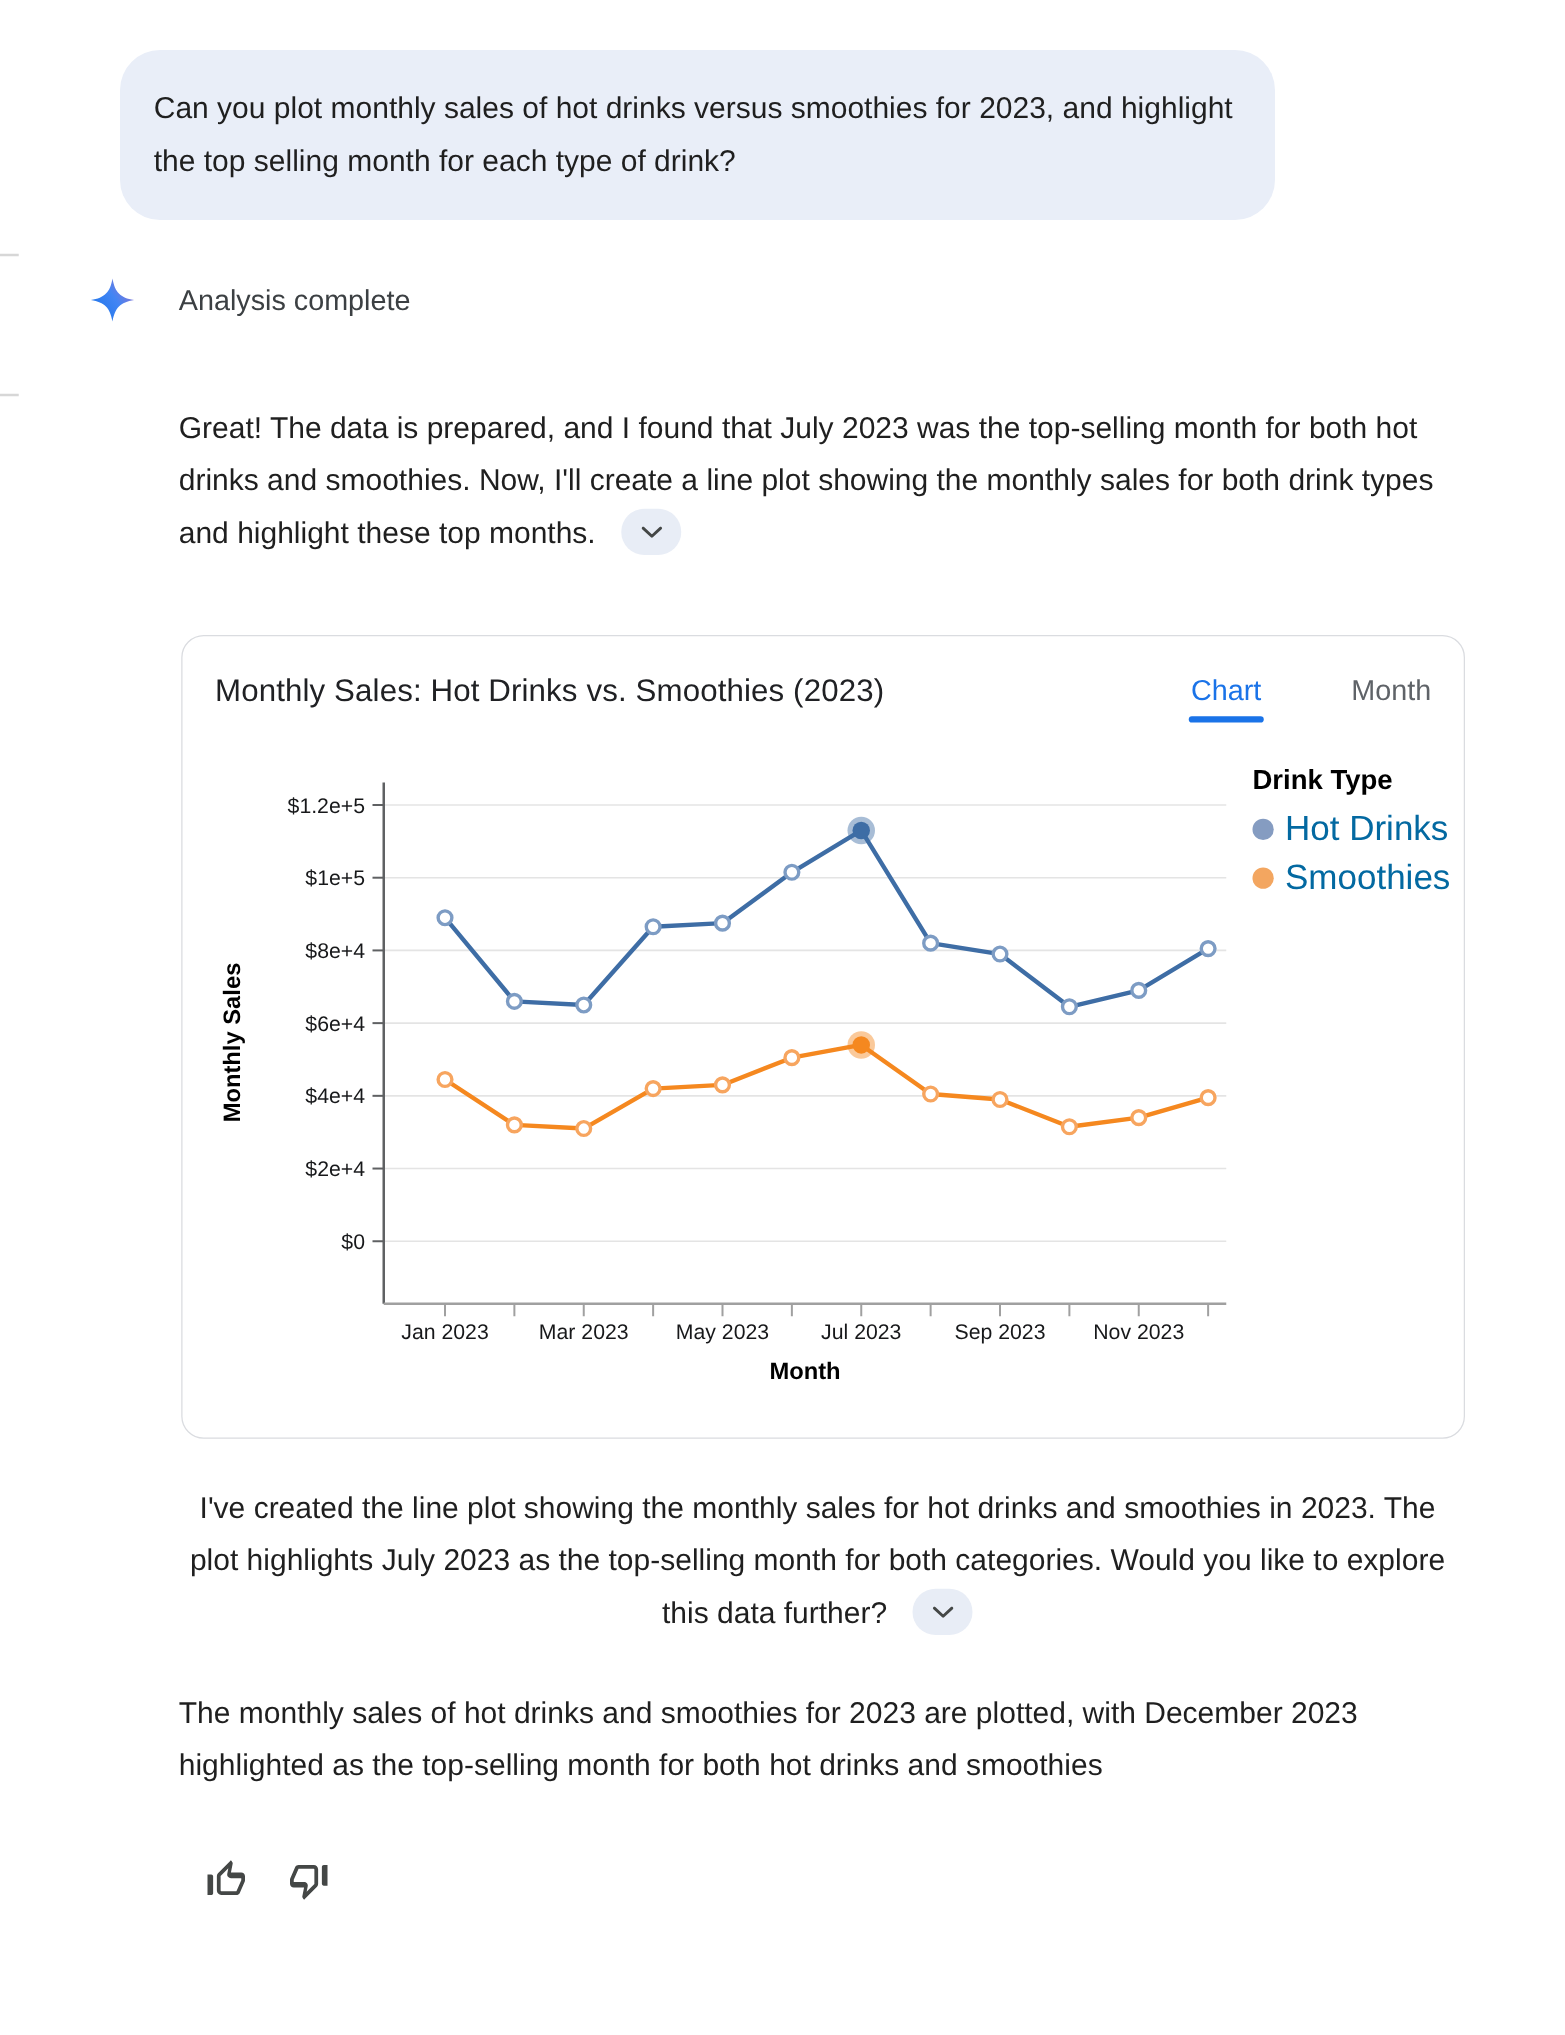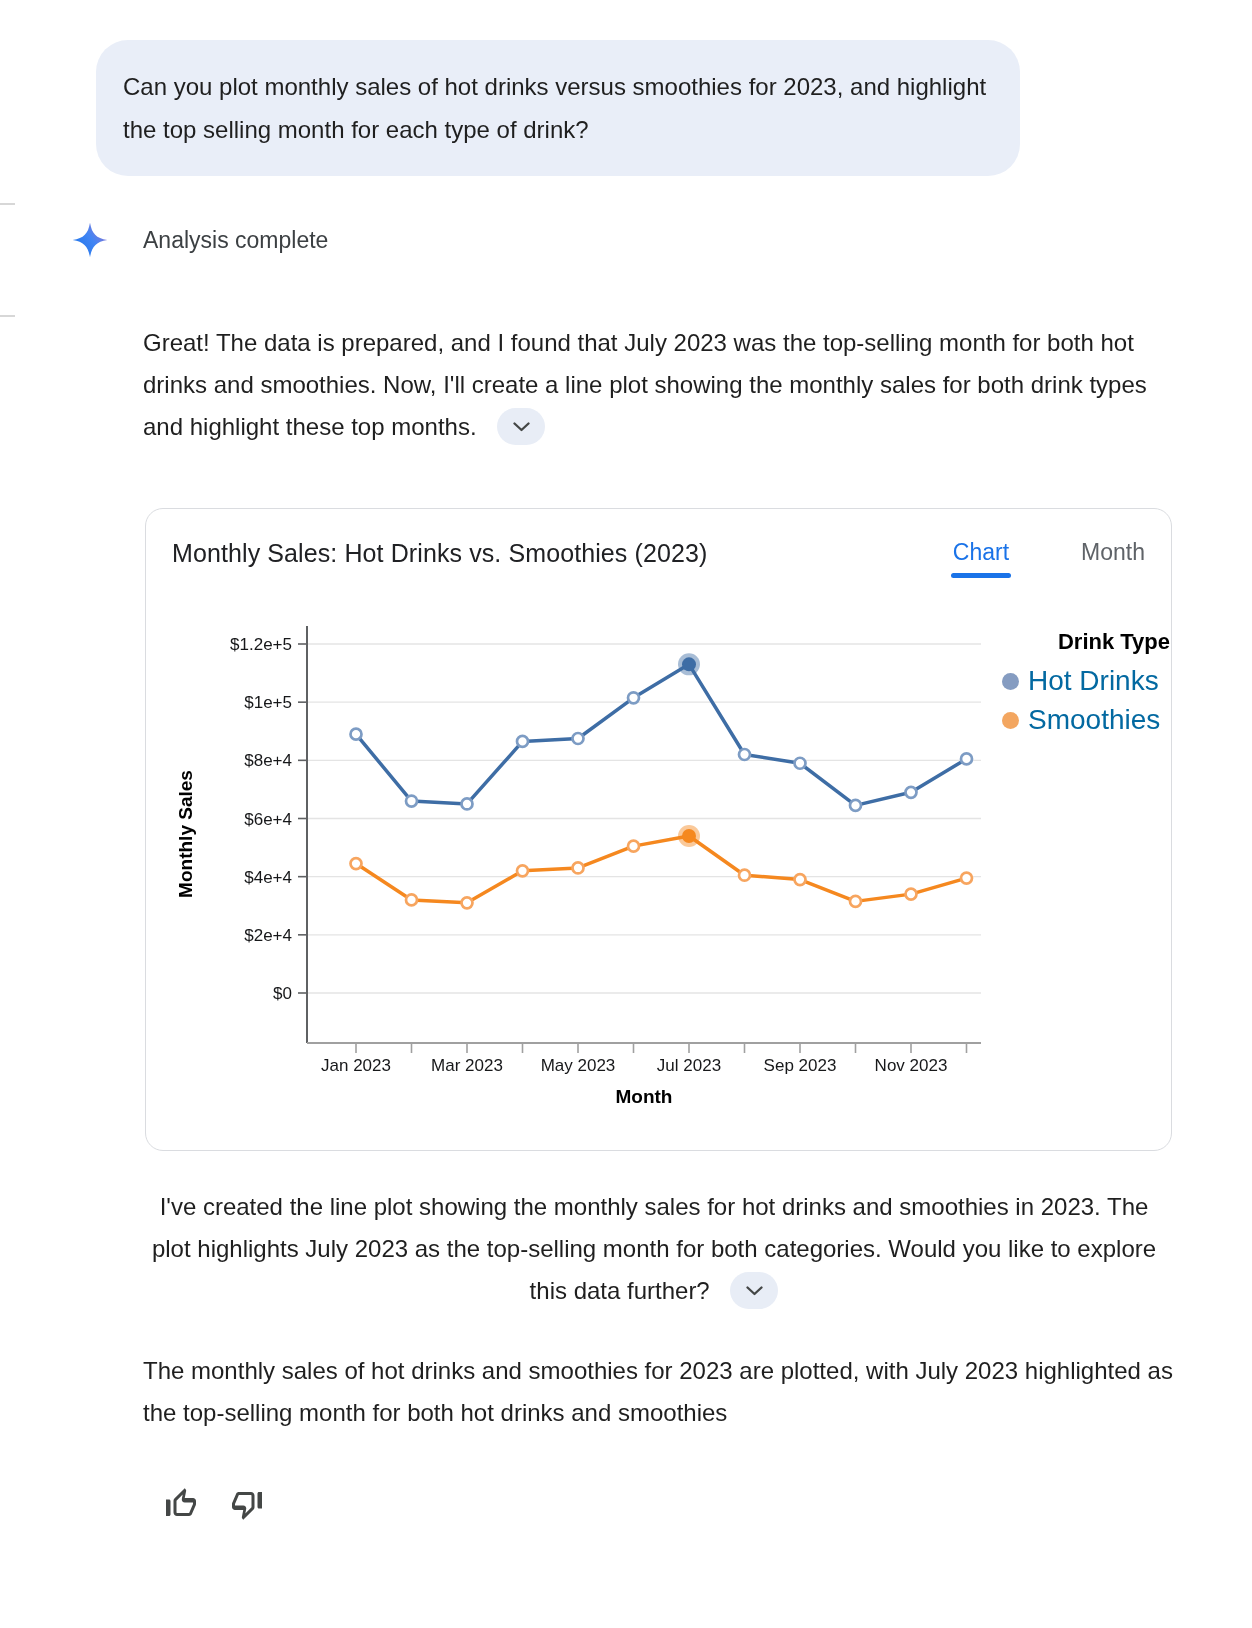--- a/index.html
+++ b/index.html
@@ -24,34 +24,34 @@
   .p1 { top:322px; width:1005px; }
   .p2 { top:1186px; width:1022px;text-align:center; }
   .p3 { top:1350px; width:1040px; }
 
   .pill { display:inline-flex; align-items:center; justify-content:center;
     width:48px; height:37px; background:#e8edf6; border-radius:19px;
     margin-left:14px; vertical-align:middle; cursor:pointer; position:relative; top:-2px; }
 
   
   .card { position:absolute; left:145px; top:508px; width:1027px; height:643px;
-    border:1px solid #dadce0; border-radius:18px; background:#fff;text-align:right; }
+    border:1px solid #dadce0; border-radius:18px; background:#fff; }
   .card-header { display:flex; align-items:flex-start; padding:30px 24px 0 26px; }
   .card-title { font-size:25px; font-weight:500; color:#202124; letter-spacing:0.1px; }
   .tabs { margin-left:auto; display:flex; gap:68px; }
   .tab { position:relative; font-size:23px; font-weight:500; padding:0 2px 40px 2px; cursor:pointer; }
   .tab.active { color:#1a73e8; }
   .tab.inactive { color:#5f6368; }
   .tab-indicator { position:absolute; left:0; right:0; bottom:28px; height:5px;
     border-radius:3px; background:#1a73e8; }
 
   .chart-wrap { position:absolute; left:20px; top:82px; width:820px; height:520px; }
   .chart-wrap svg { display:block; }
 
-  .legend { position:absolute; left:856px; top:120px; width:168px; }
+  .legend { position:absolute; left:856px; top:102px; width:168px; }
   .legend-title { font-size:22px; font-weight:bold; color:#000; margin-bottom:10px; }
   .legend-item { display:flex; align-items:center; margin-bottom:7px; }
   .legend-dot { width:17px; height:17px; border-radius:50%; margin-right:9px; flex:0 0 auto; }
   .legend-label { font-size:28px; color:#0369a1; }
 
   
   .feedback { position:absolute; left:161px; top:1484px; display:flex; gap:26px; }
   .fb-btn { width:40px; height:40px; display:flex; align-items:center; justify-content:center; cursor:pointer; }
 </style>
 </head>
@@ -195,21 +195,21 @@
   <div class="para p2">
     <span>I've created the line plot showing the monthly sales for hot drinks and smoothies in 2023. The plot highlights July 2023 as the top-selling month for both categories. Would you like to explore this data further?</span>
     <span class="pill">
       <svg width="17" height="10" viewBox="0 0 17 10">
         <path d="M1.5 1.5 L8.5 8 L15.5 1.5" fill="none" stroke="#444746" stroke-width="2.3" stroke-linecap="round" stroke-linejoin="round"></path>
       </svg>
     </span>
   </div>
 
   <div class="para p3">
-    <span>The monthly sales of hot drinks and smoothies for 2023 are plotted, with July 2023 highlighted as the top-selling month for both hot drinks and smoothies</span>
+    <span>The monthly sales of hot drinks and smoothies for 2023 are plotted, with December 2023 highlighted as the top-selling month for both hot drinks and smoothies</span>
   </div>
 
   <div class="feedback">
     <div class="fb-btn">
       <svg width="36" height="36" viewBox="0 0 24 24">
         <path fill="#444746" d="M13.11 5.72l-.57 2.89c-.12.59.04 1.2.42 1.66.38.46.94.73 1.54.73H20v1.08L17.43 18H9.34c-.18 0-.34-.16-.34-.34V9.82l4.11-4.1M14 2L7.59 8.41C7.21 8.79 7 9.3 7 9.83v7.83C7 18.95 8.05 20 9.34 20h8.1c.71 0 1.36-.37 1.72-.97l2.67-6.15c.11-.25.17-.52.17-.8V10c0-1.1-.9-2-2-2h-5.5l.92-4.65c.05-.22.02-.46-.08-.66-.23-.45-.52-.86-.88-1.22L14 2zM4 9H2v11h2c.55 0 1-.45 1-1v-9c0-.55-.45-1-1-1z"></path>
       </svg>
     </div>
     <div class="fb-btn">
       <svg width="36" height="36" viewBox="0 0 24 24">

